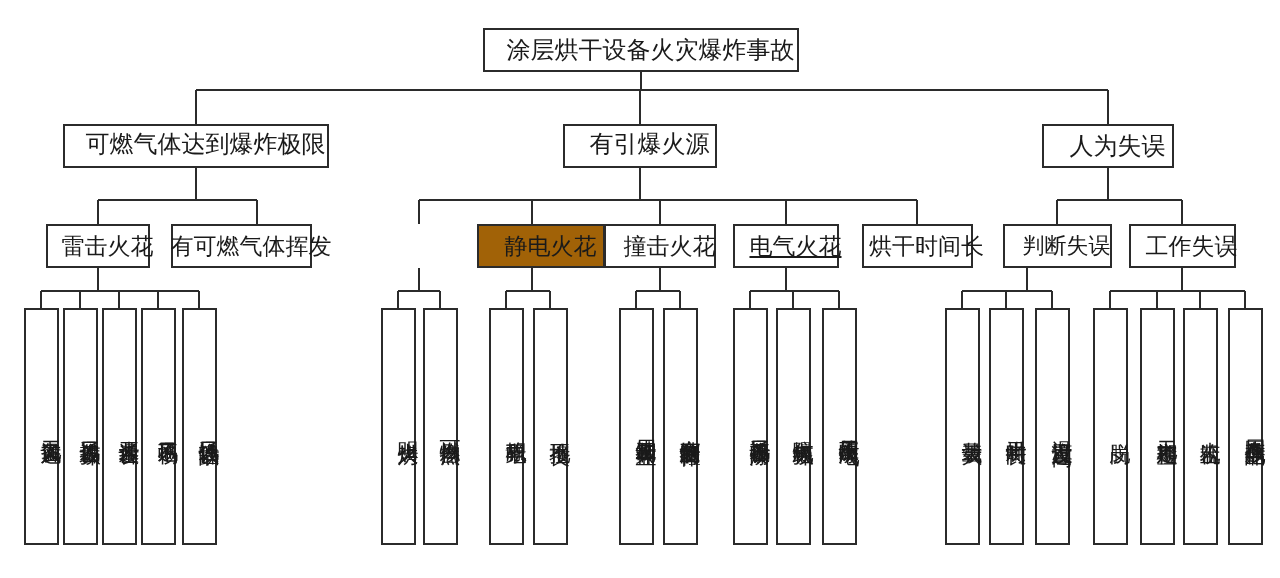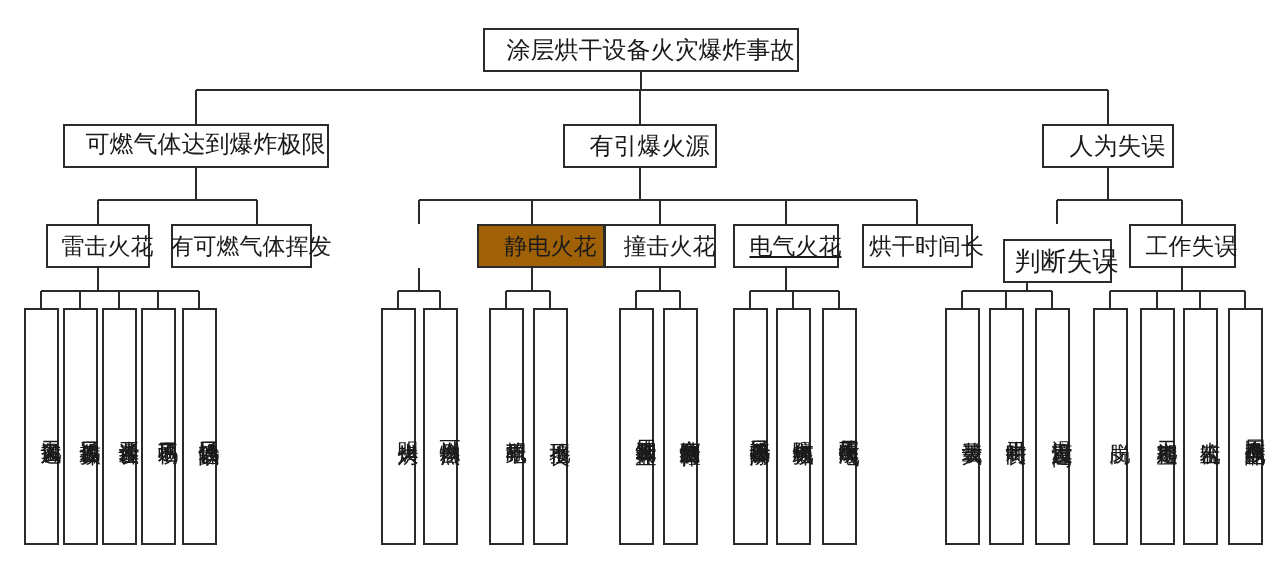--- a/index.html
+++ b/index.html
@@ -101,21 +101,21 @@
     </div>
     <div class="node vert" style="left: 140.5px; top: 308px; width: 35px; height: 237px; font-size: 21px; border-color: rgb(43, 43, 43); background: rgb(255, 255, 255);">
       <span>通风不畅</span>
     </div>
     <div class="node vert" style="left: 181.5px; top: 308px; width: 35px; height: 237px; font-size: 21px; border-color: rgb(43, 43, 43); background: rgb(255, 255, 255);">
       <span>通风设计缺陷</span>
     </div>
     <div class="node" style="left: 171px; top: 224px; width: 141px; height: 44px; font-size: 23px; border-color: rgb(43, 43, 43); background: rgb(255, 255, 255);">
       <span>有可燃气体挥发</span>
     </div>
-    <div class="node" style="left: 563px; top: 124px; width: 154px; height: 44px; font-size: 24px; border-color: rgb(43, 43, 43); background: rgb(255, 255, 255);">
+    <div class="node" style="left: 563px; top: 124px; width: 154px; height: 44px; font-size: 24px; border-color: rgb(43, 43, 43); background: rgb(255, 255, 255); font-family: Liberation Mono, monospace;">
       <span>有引爆火源</span>
     </div>
     <div class="node vert" style="left: 380.5px; top: 308px; width: 35px; height: 237px; font-size: 21px; border-color: rgb(43, 43, 43); background: rgb(255, 255, 255);">
       <span>明火烘烤</span>
     </div>
     <div class="node vert" style="left: 422.5px; top: 308px; width: 35px; height: 237px; font-size: 21px; border-color: rgb(43, 43, 43); background: rgb(255, 255, 255);">
       <span>可燃物自然</span>
     </div>
     <div class="node" style="left: 477px; top: 224px; width: 128px; height: 44px; font-size: 23px; border-color: rgb(43, 43, 43); background: #a16207;">
       <span>静电火花</span>
@@ -146,21 +146,21 @@
     </div>
     <div class="node vert" style="left: 821.5px; top: 308px; width: 35px; height: 237px; font-size: 21px; border-color: rgb(43, 43, 43); background: rgb(255, 255, 255);">
       <span>使用不防爆电气</span>
     </div>
     <div class="node" style="left: 861.5px; top: 224px; width: 111px; height: 44px; font-size: 23px; border-color: rgb(43, 43, 43); background: rgb(255, 255, 255);">
       <span>烘干时间长</span>
     </div>
     <div class="node" style="left: 1042px; top: 124px; width: 132px; height: 44px; font-size: 24px; border-color: rgb(43, 43, 43); background: rgb(255, 255, 255);">
       <span>人为失误</span>
     </div>
-    <div class="node" style="left: 1002.5px; top: 224px; width: 109px; height: 44px; font-size: 26px; border-color: rgb(43, 43, 43); background: rgb(255, 255, 255); margin-top: 15px;">
+    <div class="node" style="left: 1002.5px; top: 224px; width: 109px; height: 44px; font-size: 22px; border-color: rgb(43, 43, 43); background: rgb(255, 255, 255);">
       <span>判断失误</span>
     </div>
     <div class="node vert" style="left: 944.5px; top: 308px; width: 35px; height: 237px; font-size: 21px; border-color: rgb(43, 43, 43); background: rgb(255, 255, 255);">
       <span>装载量大</span>
     </div>
     <div class="node vert" style="left: 988.5px; top: 308px; width: 35px; height: 237px; font-size: 21px; border-color: rgb(43, 43, 43); background: rgb(255, 255, 255);">
       <span>烘干时间长</span>
     </div>
     <div class="node vert" style="left: 1034.5px; top: 308px; width: 35px; height: 237px; font-size: 21px; border-color: rgb(43, 43, 43); background: rgb(255, 255, 255);">
       <span>温度设置过高</span>

